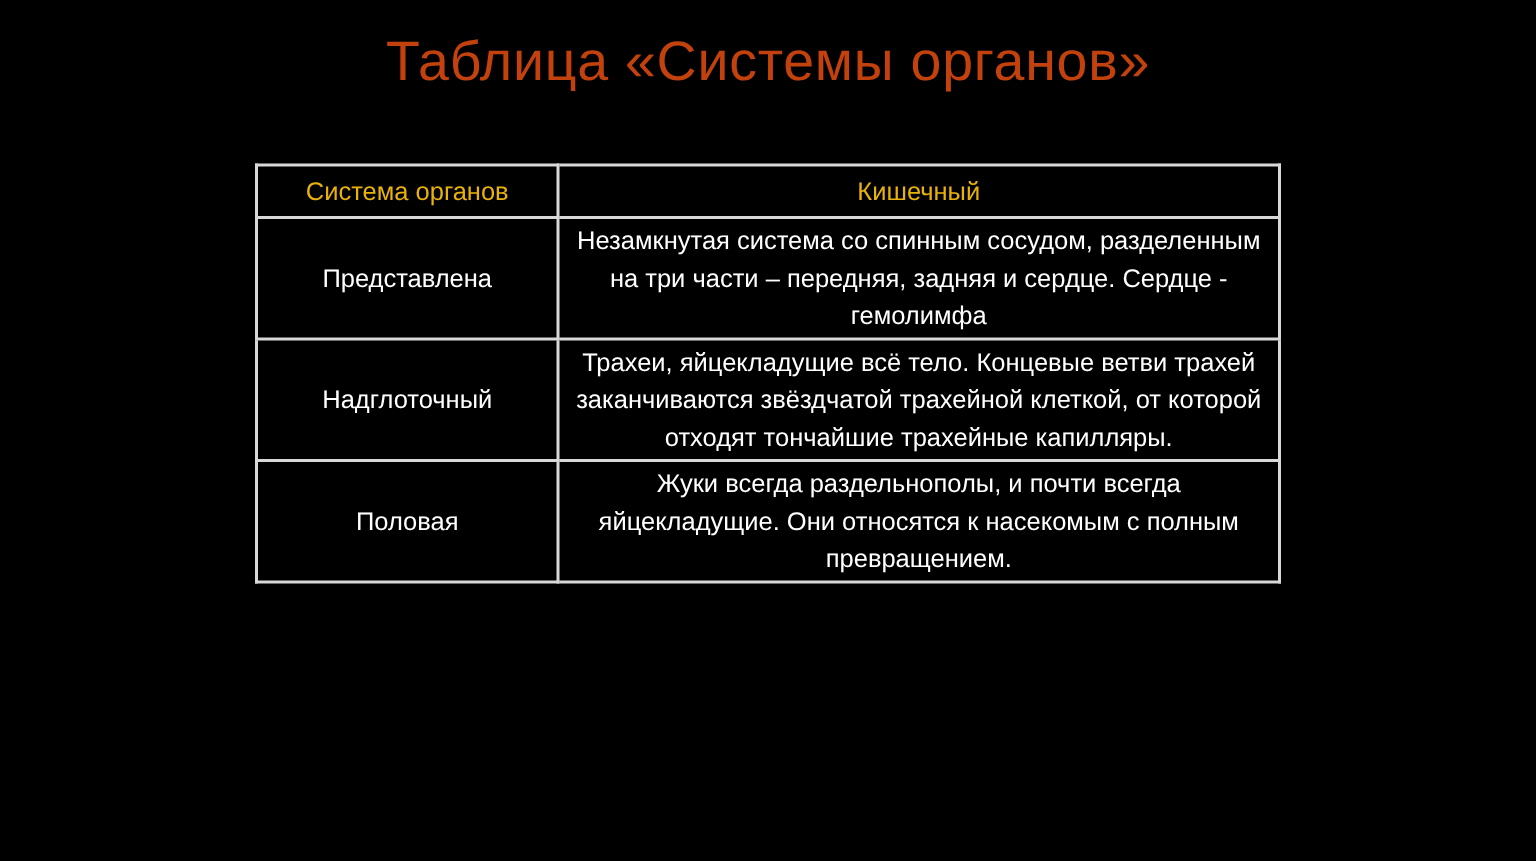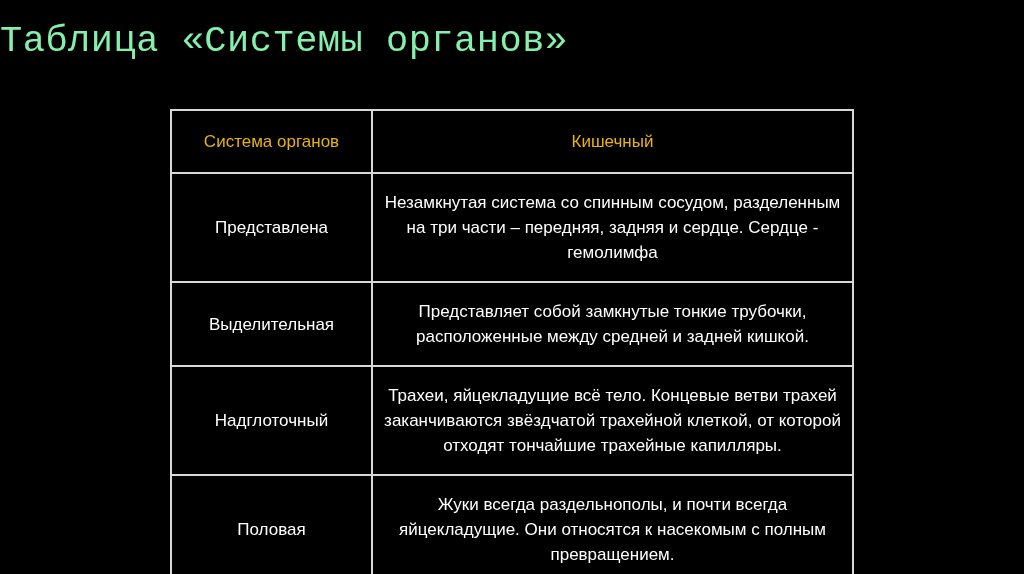--- a/index.html
+++ b/index.html
@@ -19,40 +19,41 @@
     position: absolute;
     inset: 0;
     background: var(--bg, #000000);
   }
   .title {
     position: absolute;
     top: 20px;
     left: 0;
     width: 100%;
     margin: 0;
-    color: #86efac;
+    text-align: center;
+    color: #c2410c;
     font-size: 37px;
     font-weight: 300;
     letter-spacing: 0.5px;
-    font-family: Liberation Mono, monospace;
+    font-family: Liberation Sans, sans-serif;
   }
   table.organ-table {
     position: absolute;
     left: 170px;
     top: 109px;
     width: 684px;
     border-collapse: collapse;
     table-layout: fixed;
   }
   .organ-table th,
   .organ-table td {
     border: 2px solid var(--border, #d8d8d8);
     text-align: center;
     vertical-align: middle;
-    padding: 16px 10px;
+    padding: 2px 10px;
     font-size: 17px;
     line-height: 25px;
   }
   .organ-table col.c-system { width: 201px; }
   .organ-table th {
     color: var(--gold, #e8b20a);
     font-weight: 400;
     height: 29px;
     line-height: 22px;
   }
@@ -84,24 +85,20 @@
         <th>Кишечный</th>
       </tr>
     </thead>
     <tbody id="table-body">
 
   <tr>
     <td class="system-cell">Представлена</td>
     <td class="desc-cell">Незамкнутая система со спинным сосудом, разделенным на три части – передняя, задняя и сердце. Сердце - гемолимфа</td>
   </tr>
 
-  <tr>
-    <td class="system-cell">Выделительная</td>
-    <td class="desc-cell">Представляет собой замкнутые тонкие трубочки, расположенные между средней и задней кишкой.</td>
-  </tr>
 
 
   <tr>
     <td class="system-cell">Надглоточный</td>
     <td class="desc-cell">Трахеи, яйцекладущие всё тело. Концевые ветви трахей заканчиваются звёздчатой трахейной клеткой, от которой отходят тончайшие трахейные капилляры.</td>
   </tr>
 
   <tr>
     <td class="system-cell">Половая</td>
     <td class="desc-cell">Жуки всегда раздельнополы, и почти всегда яйцекладущие. Они относятся к насекомым с полным превращением.</td>

